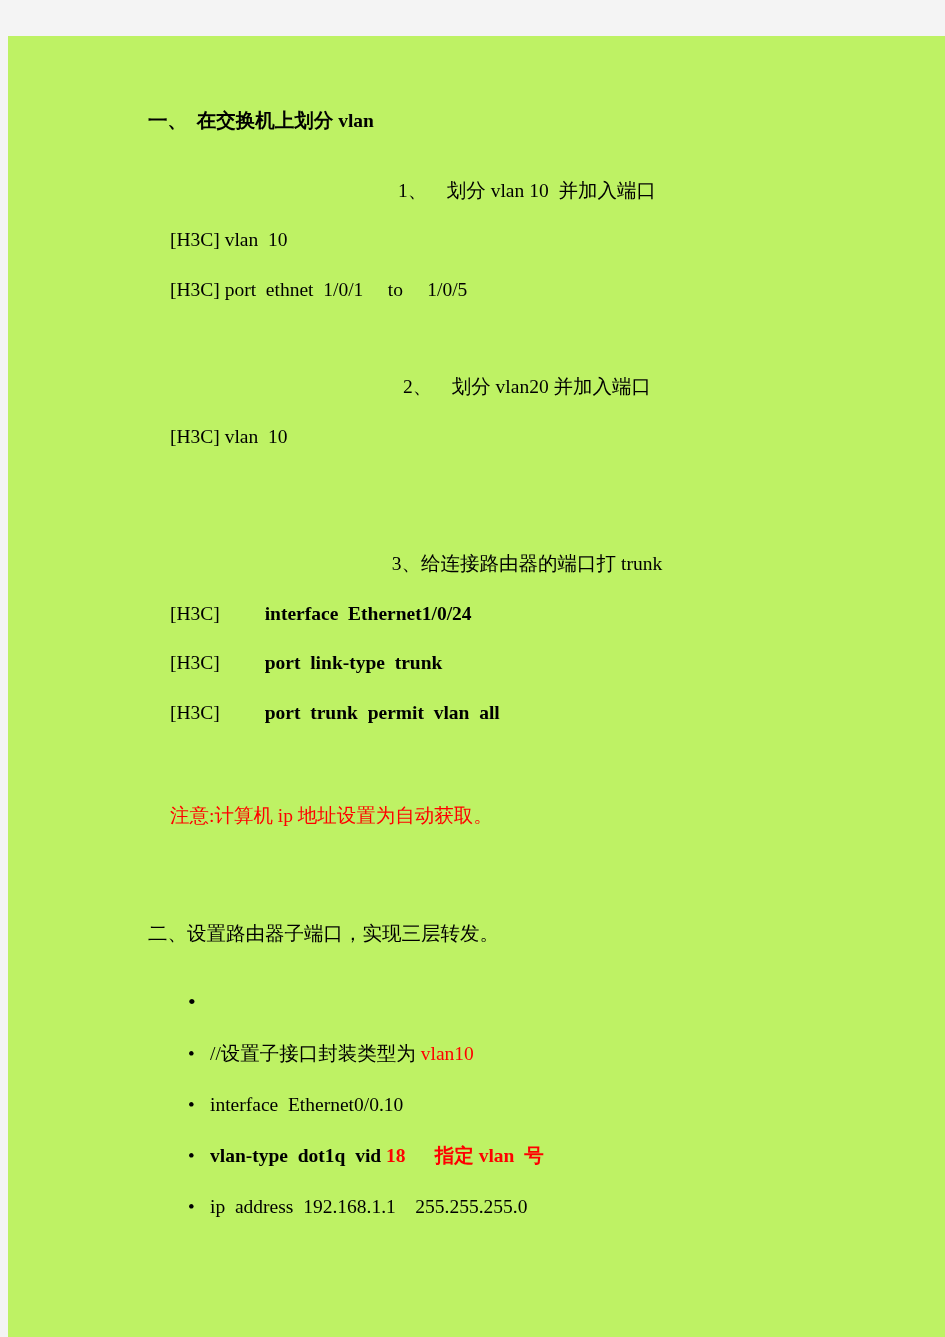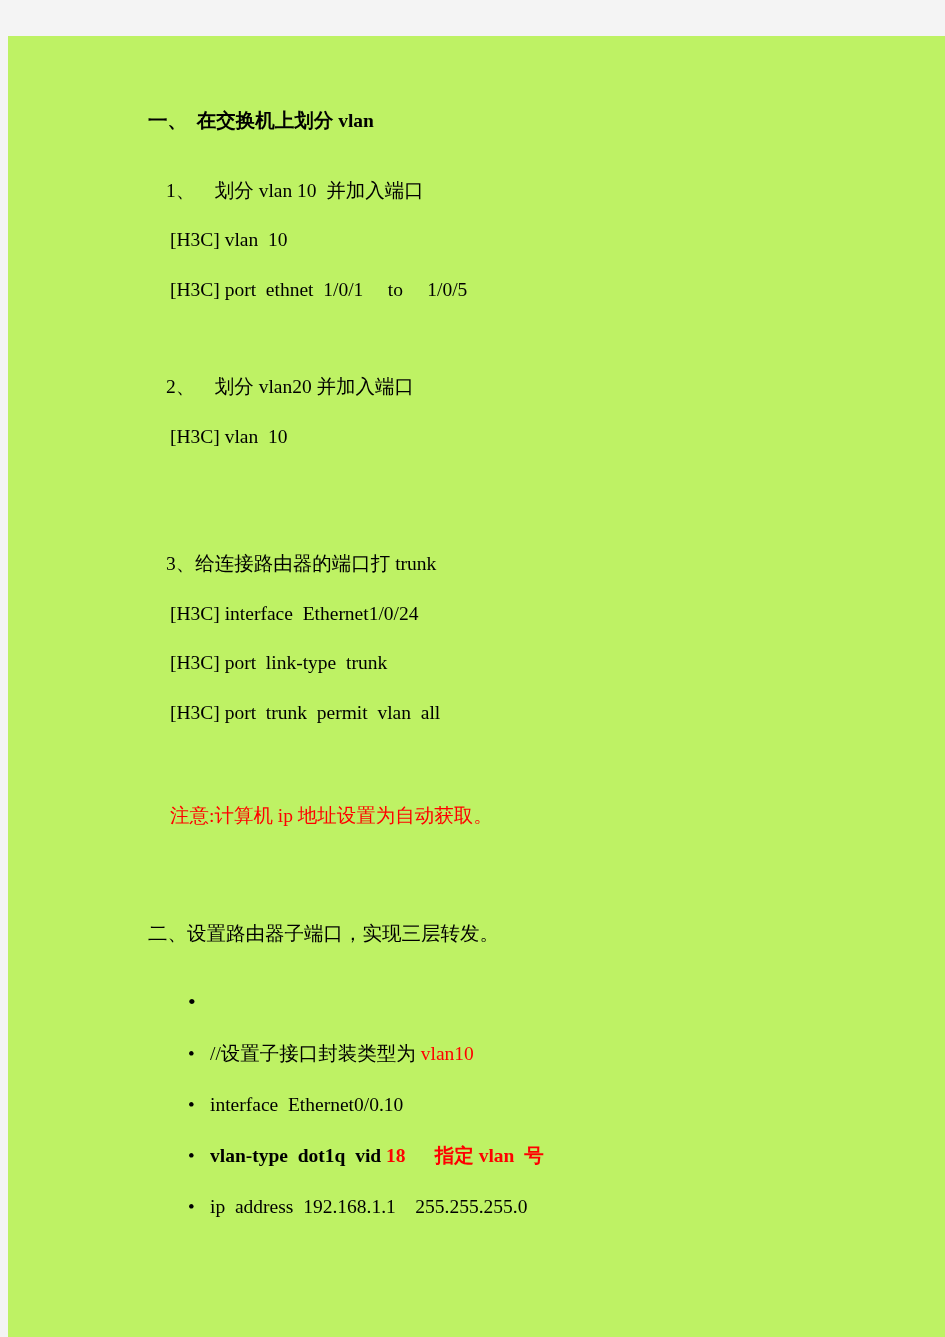--- a/index.html
+++ b/index.html
@@ -42,32 +42,34 @@
   .section-heading {
     font-weight: bold;
     font-size: 19.5px;
     margin-bottom: 0;
     white-space: pre;
   }
 
   .numbered {
     margin-left: 18px;
     white-space: pre;
+    text-align: center;
   }
 
   .cmd {
     margin-left: 22px;
     white-space: pre;
   }
 
   .cmd .prompt {
     font-weight: normal;
   }
   .cmd .body-bold {
-    font-weight: normal;
+    font-weight: bold;
+    margin-left: 40px;
   }
 
   .note-red {
     color: #ff0000;
     white-space: pre;
   }
 
   .spacer-sm { height: 30px; }
   .spacer-md { height: 50px; }
   .spacer-xl { height: 78px; }

